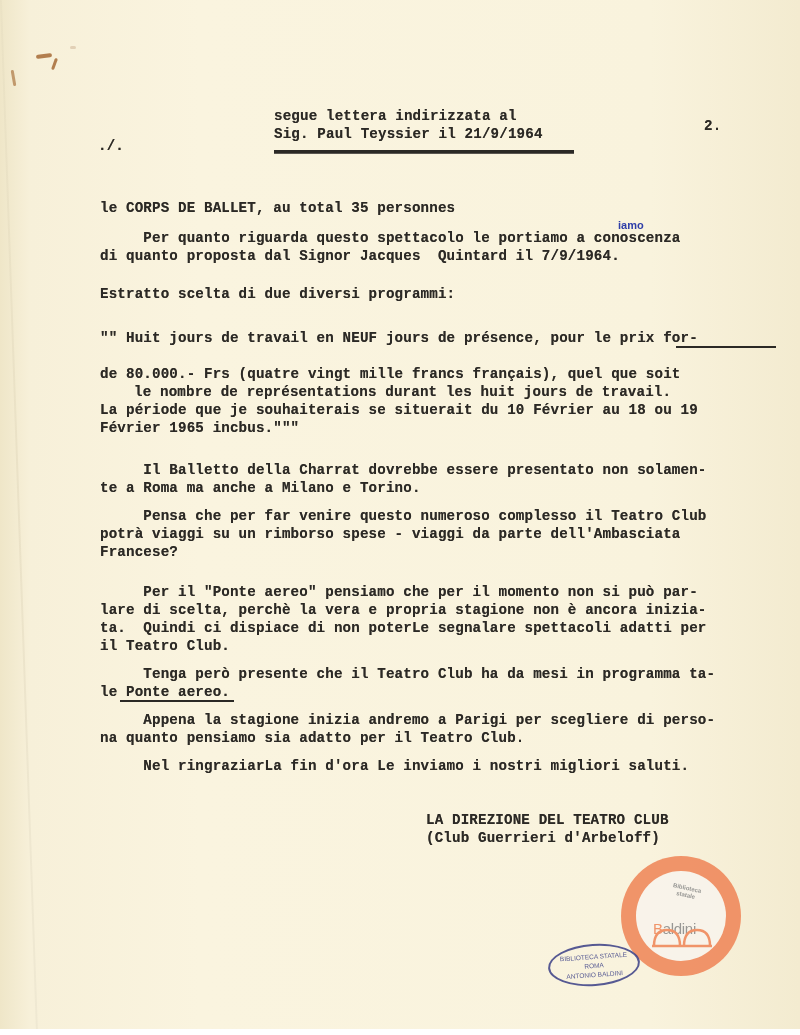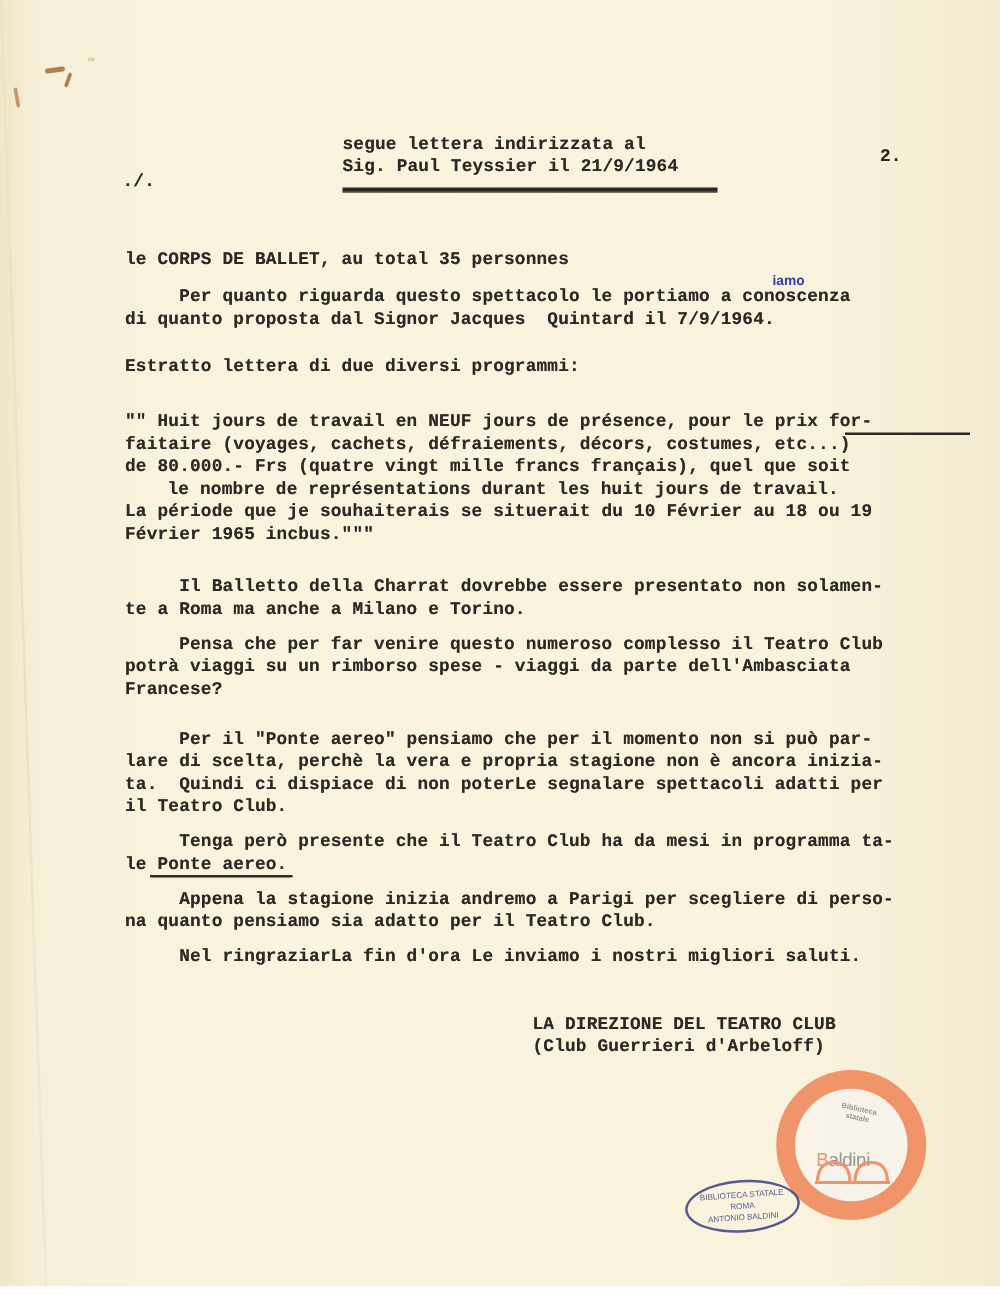--- a/index.html
+++ b/index.html
@@ -135,24 +135,23 @@
   <div class="text" style="left:274px;top:126px;">Sig. Paul Teyssier il 21/9/1964</div>
   <div class="header-rule"></div>
   <div class="text" style="left:704px;top:118px;">2.</div>
 
   <div class="text" style="left:100px;top:200px;">le CORPS DE BALLET, au total 35 personnes</div>
 
   <div class="text" style="left:100px;top:230px;">     Per quanto riguarda questo spettacolo le portiamo a conoscenza</div>
   <div class="blue-correction" style="left:606px;top:219px;margin-left:12px;">iamo</div>
   <div class="text" style="left:100px;top:248px;">di quanto proposta dal Signor Jacques  Quintard il 7/9/1964.</div>
 
-  <div class="text" style="left:100px;top:286px;">Estratto lettera di due diversi programmi:</div>
+  <div class="text" style="left:100px;top:286px;">Estratto scelta di due diversi programmi:</div>
 
   <div class="text" style="left:100px;top:330px;">"" Huit jours de travail en NEUF jours de présence, pour le prix for-</div>
-  <div class="text" style="left:100px;top:348px;">faitaire (voyages, cachets, défraiements, décors, costumes, etc...)</div>
   <div class="text" style="left:100px;top:366px;">de 80.000.- Frs (quatre vingt mille francs français), quel que soit</div>
   <div class="text" style="left:100px;top:384px;margin-left:34px;">le nombre de représentations durant les huit jours de travail.</div>
   <div class="text" style="left:100px;top:402px;">La période que je souhaiterais se situerait du 10 Février au 18 ou 19</div>
   <div class="text" style="left:100px;top:420px;">Février 1965 incbus."""</div>
   <div style="position:absolute;left:676px;top:346px;width:100px;height:2px;background:#2b2925;"></div>
 
   <div class="text" style="left:100px;top:462px;">     Il Balletto della Charrat dovrebbe essere presentato non solamen-</div>
   <div class="text" style="left:100px;top:480px;">te a Roma ma anche a Milano e Torino.</div>
 
   <div class="text" style="left:100px;top:508px;">     Pensa che per far venire questo numeroso complesso il Teatro Club</div>

